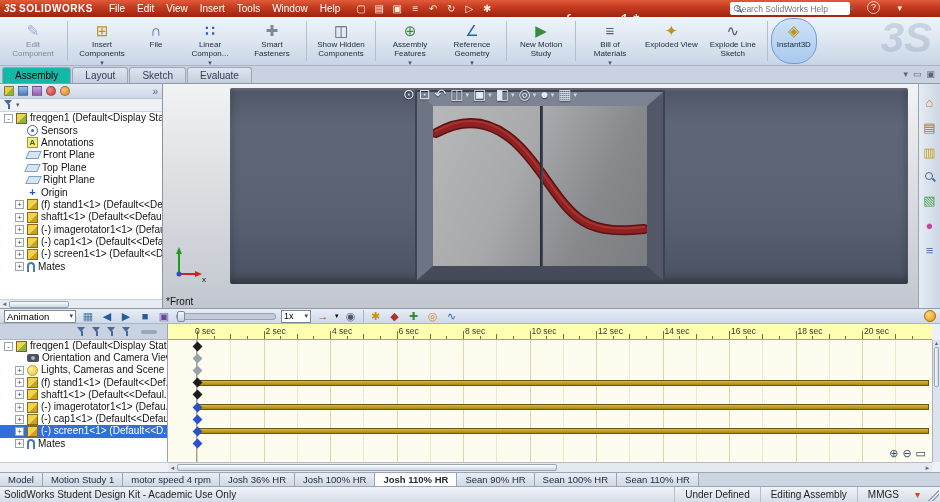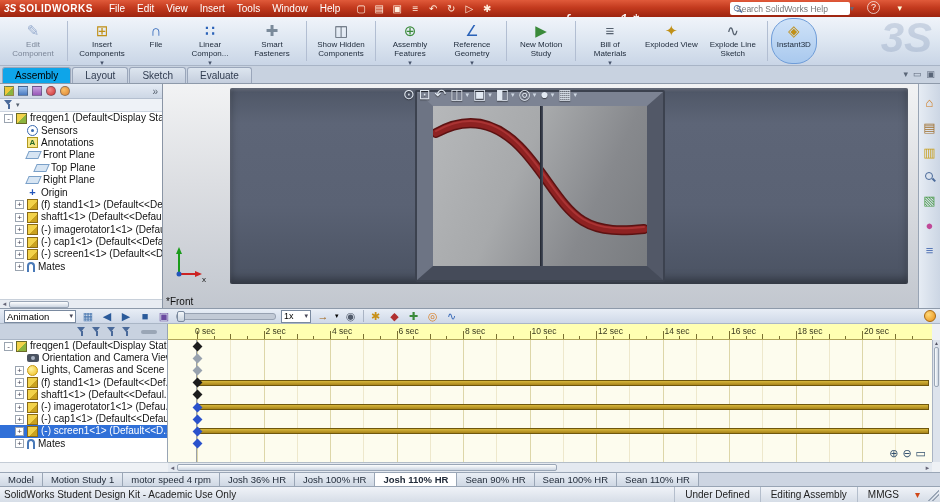--- a/index.html
+++ b/index.html
@@ -54,21 +54,21 @@
   .rcaret{font-size:7px;color:#45526a;margin-top:1px;}
   .vsep{width:1px;background:#b2bed2;margin:3px 3px;}
   .watermark{position:absolute;right:8px;top:14px;font-size:42px;font-weight:bold;font-style:italic;
     color:rgba(125,145,180,.30);pointer-events:none;}
 
   
   .modetabs{position:absolute;left:0;top:66px;width:940px;height:18px;background:#c8d2e0;
     border-bottom:1px solid #8e9aaa;display:flex;align-items:flex-end;padding-left:2px;}
   .mtab{padding:2px 12px;font-size:10px;color:#303c50;border:1px solid #9aa6ba;border-bottom:none;
     background:linear-gradient(180deg,#dde5ef,#c4cedd);border-radius:3px 3px 0 0;margin-right:1px;}
-  .mtab.active{background:#0ea5e9;color:#000;}
+  .mtab.active{background:#14b8a6;color:#000;}
   .mode-right{position:absolute;right:5px;top:3px;display:flex;gap:5px;color:#5a6678;font-size:9px;}
 
   
   .leftpanel{position:absolute;left:0;top:84px;width:163px;height:224px;background:#fff;
     border-right:1px solid #8a95a5;overflow:hidden;}
   .fmtabs{height:15px;background:linear-gradient(180deg,#e4ebf4,#cdd7e5);border-bottom:1px solid #b4bfcf;
     display:flex;align-items:center;gap:4px;padding:0 4px;}
   .fmt{width:10px;height:10px;flex:none;border:1px solid rgba(60,70,90,.5);}
   .fmt-feature{background:linear-gradient(135deg,#f0c838 55%,#8cb43e 55%);}
   .fmt-property{background:linear-gradient(180deg,#9ec2ee,#4a7ac0);}
@@ -349,21 +349,21 @@
         <div class="trow" style="height: 12.4px; padding-left: 15px;">
           <span style="width: 12px; flex: 0 0 auto;"></span>
           <span class="ic ic-annotations"></span>
           <span class="lblgap">Annotations</span>
         </div>
         <div class="trow" style="height: 12.4px; padding-left: 15px;">
           <span style="width: 12px; flex: 0 0 auto;"></span>
           <span class="ic ic-plane"></span>
           <span class="lblgap">Front Plane</span>
         </div>
-        <div class="trow" style="height: 12.4px; padding-left: 23px;">
+        <div class="trow" style="height: 12.4px; padding-left: 14px;">
           <span style="width: 12px; flex: 0 0 auto;"></span>
           <span class="ic ic-plane"></span>
           <span class="lblgap">Top Plane</span>
         </div>
         <div class="trow" style="height: 12.4px; padding-left: 15px;">
           <span style="width: 12px; flex: 0 0 auto;"></span>
           <span class="ic ic-plane"></span>
           <span class="lblgap">Right Plane</span>
         </div>
         <div class="trow" style="height: 12.4px; padding-left: 15px;">

